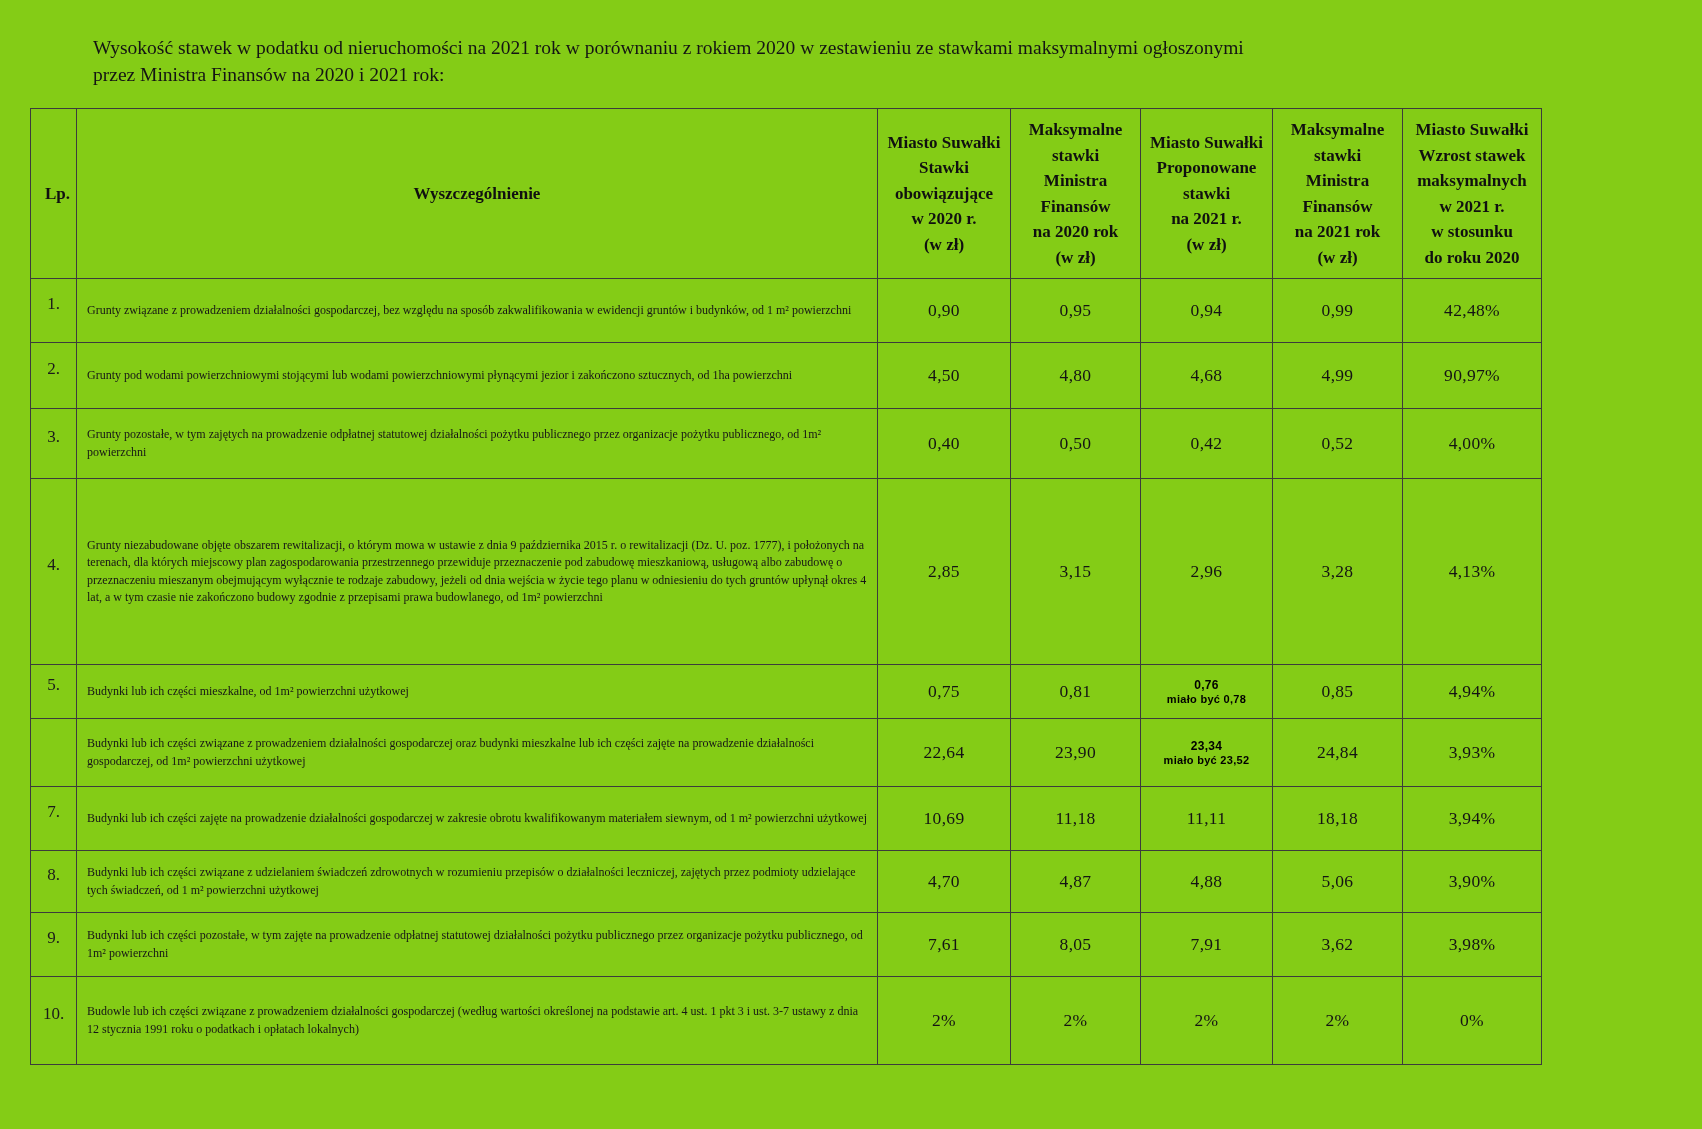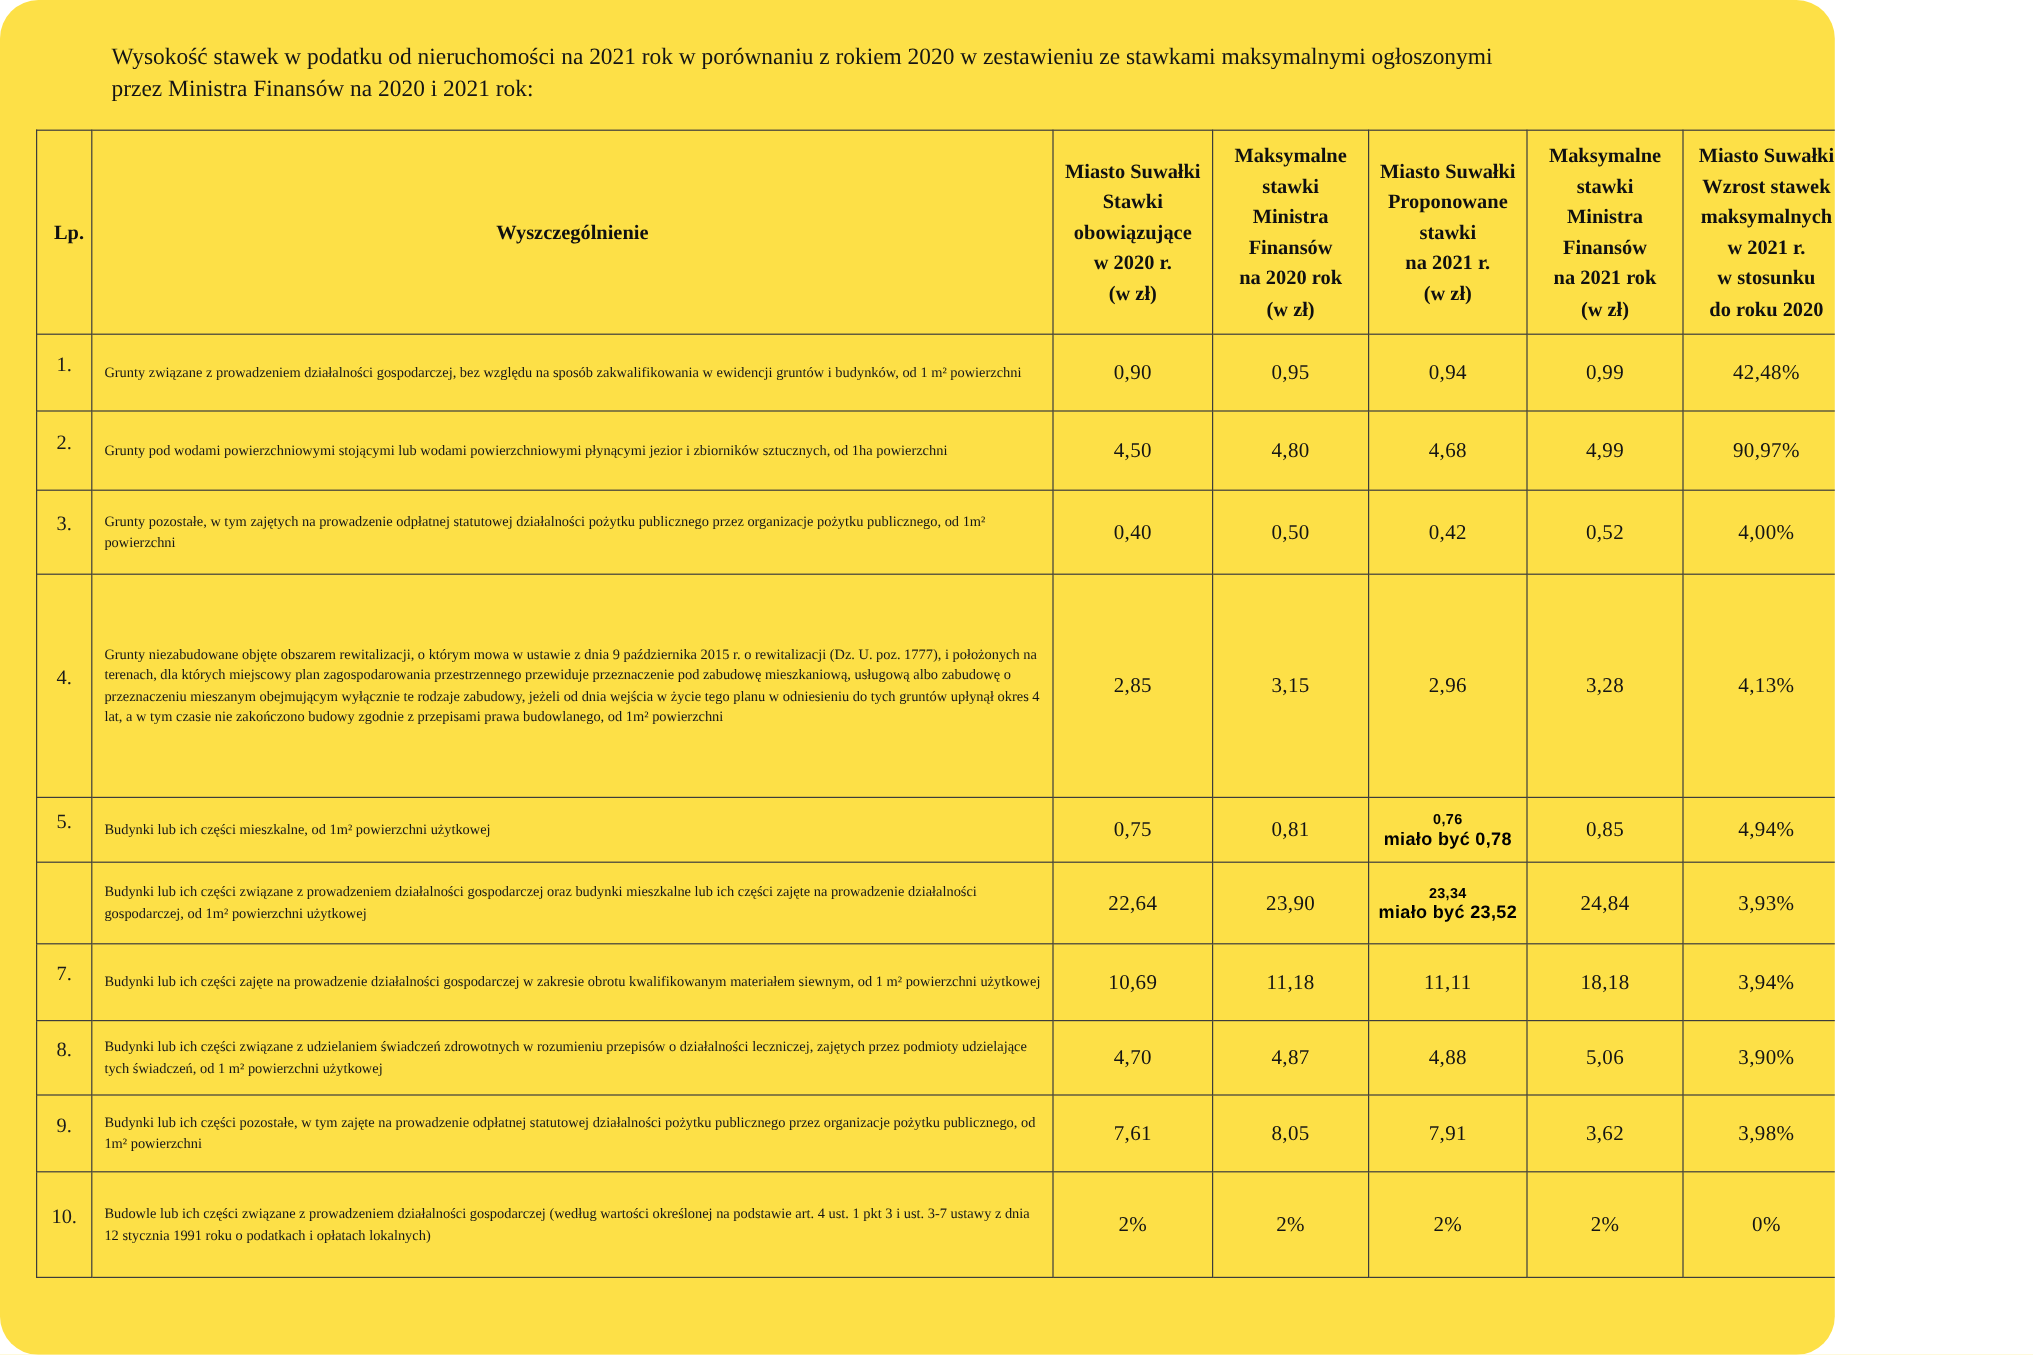--- a/index.html
+++ b/index.html
@@ -3,25 +3,24 @@
 <meta charset="utf-8">
 <style>
   * { margin: 0; padding: 0; box-sizing: border-box; }
   body {
     font-family: "Liberation Serif", serif;
     background: #ffffff;
     color: #1b1b1b;
   }
   .page {
     position: relative;
-    width: 1529px;
+    width: 1702px;
     height: 1129px;
-    background: #fde047;
+    background: #84cc16;
     overflow: hidden;
-    border-radius: 32px;
   }
   .doc-title {
     position: absolute;
     left: 93px;
     top: 34px;
     width: 1400px;
     font-size: 19.5px;
     line-height: 1.4;
     white-space: pre-line;
     color: #141414;
@@ -73,21 +72,21 @@
     display: block;
     font-family: "Liberation Sans", sans-serif;
     font-weight: bold;
     font-size: 12px;
     color: #000;
   }
   .correction-note {
     display: block;
     font-family: "Liberation Sans", sans-serif;
     font-weight: bold;
-    font-size: 15px;
+    font-size: 11px;
     color: #000;
     margin-top: 1px;
   }
   
   tbody tr:nth-child(1)  { height: 64px; }
   tbody tr:nth-child(2)  { height: 66px; }
   tbody tr:nth-child(3)  { height: 70px; }
   tbody tr:nth-child(4)  { height: 186px; }
   tbody tr:nth-child(5)  { height: 54px; }
   tbody tr:nth-child(6)  { height: 68px; }
@@ -153,21 +152,21 @@
           <td class="lp"><span>1.</span></td>
           <td class="desc"><span>Grunty związane z prowadzeniem działalności gospodarczej, bez względu na sposób zakwalifikowania w ewidencji gruntów i budynków, od 1 m² powierzchni</span></td>
           <td class="val"><span>0,90</span></td>
           <td class="val"><span>0,95</span></td>
           <td class="val"><span>0,94</span></td>
           <td class="val"><span>0,99</span></td>
           <td class="val"><span>42,48%</span></td>
         </tr>
         <tr>
           <td class="lp"><span>2.</span></td>
-          <td class="desc"><span>Grunty pod wodami powierzchniowymi stojącymi lub wodami powierzchniowymi płynącymi jezior i zbiorników sztucznych, od 1ha powierzchni</span></td>
+          <td class="desc"><span>Grunty pod wodami powierzchniowymi stojącymi lub wodami powierzchniowymi płynącymi jezior i zakończono sztucznych, od 1ha powierzchni</span></td>
           <td class="val"><span>4,50</span></td>
           <td class="val"><span>4,80</span></td>
           <td class="val"><span>4,68</span></td>
           <td class="val"><span>4,99</span></td>
           <td class="val"><span>90,97%</span></td>
         </tr>
         <tr>
           <td class="lp"><span>3.</span></td>
           <td class="desc"><span>Grunty pozostałe, w tym zajętych na prowadzenie odpłatnej statutowej działalności pożytku publicznego przez organizacje pożytku publicznego, od 1m² powierzchni</span></td>
           <td class="val"><span>0,40</span></td>

